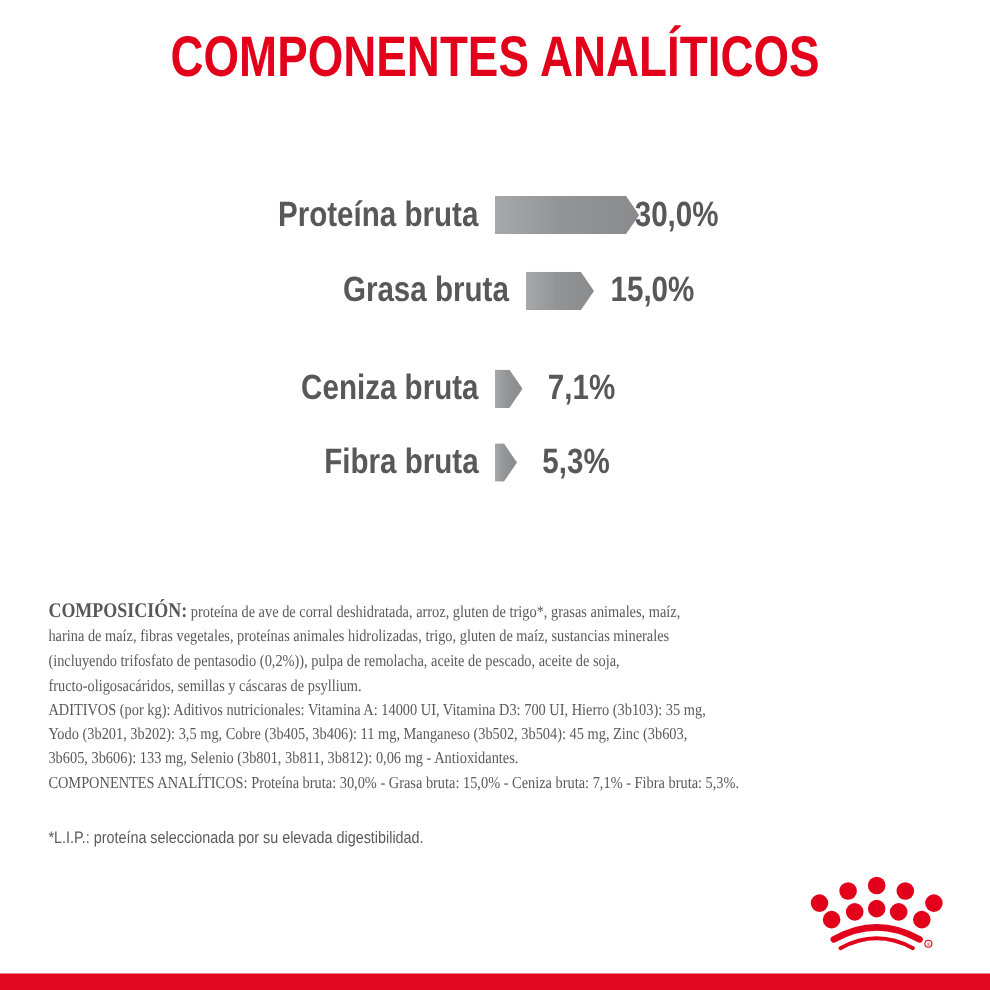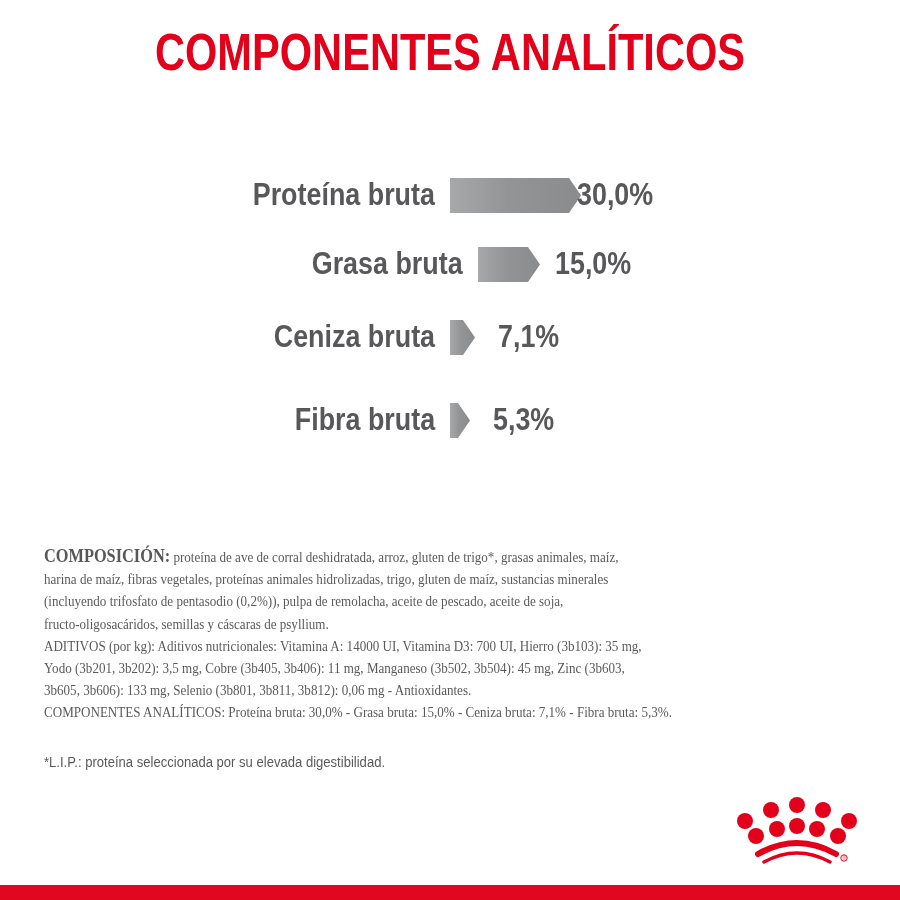--- a/index.html
+++ b/index.html
@@ -56,21 +56,21 @@
   <div class="row" style="top:171px;">
     <span class="label">Proteína bruta</span>
     <span class="bar" style="width:131px;"></span>
     <span class="value" style="left:577px;">30,0%</span>
   </div>
   <div class="row" style="top:240px;margin-left:28px;">
     <span class="label">Grasa bruta</span>
     <span class="bar" style="width:62px;"></span>
     <span class="value" style="left:527px;">15,0%</span>
   </div>
-  <div class="row" style="top:313px;text-decoration:underline;">
+  <div class="row" style="top:329px;text-decoration:underline;">
     <span class="label">Ceniza bruta</span>
     <span class="bar" style="width:25px;"></span>
     <span class="value" style="left:498px;">7,1%</span>
   </div>
   <div class="row" style="top:396px;">
     <span class="label">Fibra bruta</span>
     <span class="bar" style="width:20px;"></span>
     <span class="value" style="left:493px;">5,3%</span>
   </div>
 </div>

